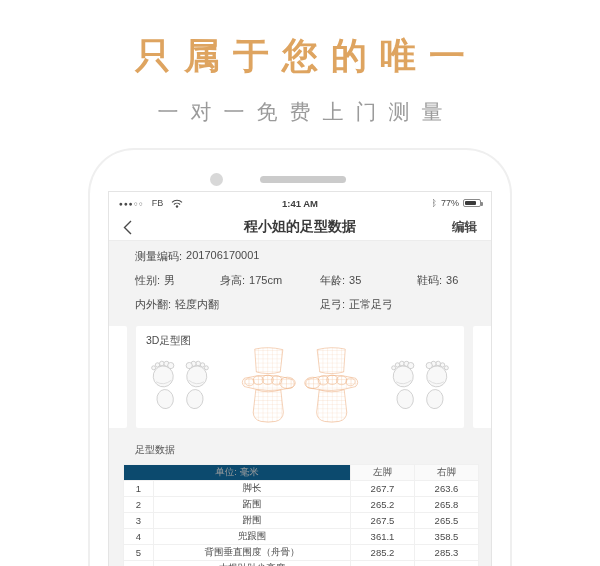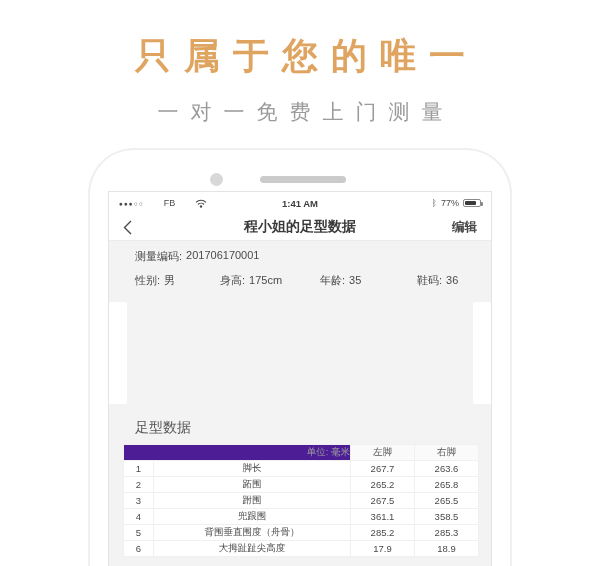--- a/index.html
+++ b/index.html
@@ -21,21 +21,21 @@
   .camera  { position:absolute; left:120px; top:23px; width:13px; height:13px;
              border-radius:50%; background:#D8D8D8; }
   .speaker { position:absolute; left:170px; top:26px; width:86px; height:7px;
              border-radius:4px; background:#CBCBCB; }
   .screen { position:absolute; left:18px; top:41px; width:384px; height:390px;
             background:#fff; border:1px solid #E4E4E4; border-bottom:none; }
 
   
   .status-bar { position:relative; height:22px; display:flex; align-items:center;
                 padding:0 10px; color:#4A4A4A; }
-  .sb-left  { display:flex; align-items:center; gap:20px; }
+  .sb-left  { display:flex; align-items:center; gap:8px; }
   .sb-dots  { font-size:6.5px; letter-spacing:1px; color:#4A4A4A; }
   .sb-carrier { font-size:9px; }
   .sb-time  { position:absolute; left:0; right:0; text-align:center; font-size:9.5px;
               font-weight:bold; color:#3E3E3E; }
   .sb-right { margin-left:auto; display:flex; align-items:center; gap:4px; z-index:1; }
   .sb-bt    { font-size:9px; color:#6E6E6E; }
   .sb-batt-pct { font-size:9px; }
   .battery  { position:relative; width:18px; height:8px; border:1px solid #8A8A8A;
               border-radius:2px; }
   .battery-fill { position:absolute; left:1px; top:1px; bottom:1px; width:11px;
@@ -67,26 +67,26 @@
   .card-partial.left  { left:0;  border-radius:0 2px 2px 0; }
   .card-partial.right { right:0; border-radius:2px 0 0 2px; }
   .card-main { position:absolute; left:27px; top:5px; width:328px; height:102px;
                background:#fff; border-radius:2px; }
   .card-title { padding:8px 0 0 10px; font-size:10.5px; color:#4A4A4A; }
   .feet-row { display:flex; align-items:center; justify-content:space-between;
               padding:0 14px; height:78px; margin-top:-2px; }
 
   
   .data-section { padding:10px 14px 0; }
-  .data-title { font-size:14px; color:#555; margin:0 0 7px 12px; }
+  .data-title { font-size:10px; color:#555; margin:0 0 7px 12px; }
   table.foot { width:356px; border-collapse:collapse; background:#fff;
                font-size:9.5px; color:#4A4A4A; border:1px solid #F0F0F0; }
   table.foot td, table.foot th { border:1px solid #F0F0F0; height:16px; padding:0;
                font-weight:normal; }
-  th.unit { text-align:right; padding-left:12px; color:#9E9E9E; background:#4c1d95; }
+  th.unit { text-align:center; padding-left:12px; color:#9E9E9E; background:#0c4a6e; }
   th.side { width:64px; text-align:center; color:#555; background:#FAFAFA; }
   td.no   { width:30px; text-align:center; }
   td.nm   { text-align:center; padding-left:6px; }
   td.val  { width:64px; text-align:center; }
 
   .hidden-defs { position:absolute; width:0; height:0; overflow:hidden; }
 </style>
 </head>
 <body>
 
@@ -178,25 +178,43 @@
           <div class="info-line">
             <span class="lab">测量编码:</span>
             <span>201706170001</span>
           </div>
           <div class="info-line">
             <span class="fw0"><span class="lab">性别:</span><span>男</span></span>
             <span class="fw1"><span class="lab">身高:</span><span>175cm</span></span>
             <span class="fw2"><span class="lab">年龄:</span><span>35</span></span>
             <span><span class="lab">鞋码:</span><span>36</span></span>
           </div>
+          <div class="info-line">
+            <span class="fw4"><span class="lab">内外翻:</span><span>轻度内翻</span></span>
+            <span><span class="lab">足弓:</span><span>正常足弓</span></span>
+          </div>
         </div>
 
         <div class="carousel">
           <div class="card-partial left"></div>
           <div class="card-partial right"></div>
+          <div class="card-main">
+            <div class="card-title">3D足型图</div>
+            <div class="feet-row">
+              <svg width="60" height="53" viewBox="0 0 66 58">
+                  <use href="#gray-pair"></use>
+                </svg>
+              <svg width="122" height="78" viewBox="0 0 234 150">
+                  <use href="#orange-pair"></use>
+                </svg>
+              <svg width="60" height="53" viewBox="0 0 66 58">
+                  <use href="#gray-pair"></use>
+                </svg>
+            </div>
+          </div>
         </div>
 
         <div class="data-section">
           <div class="data-title">足型数据</div>
           <table class="foot">
             <tbody>
                 <tr>
               <th class="unit" colspan="2">单位: 毫米</th>
               <th class="side">左脚</th>
               <th class="side">右脚</th>

